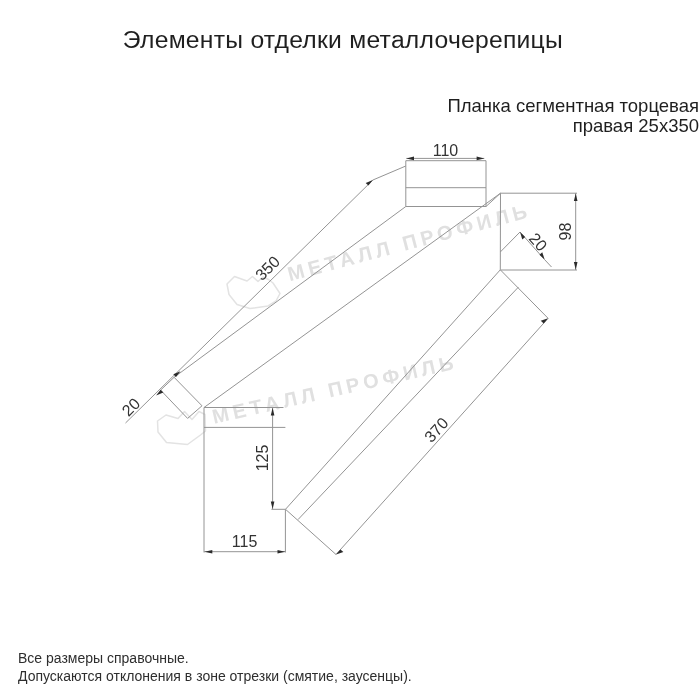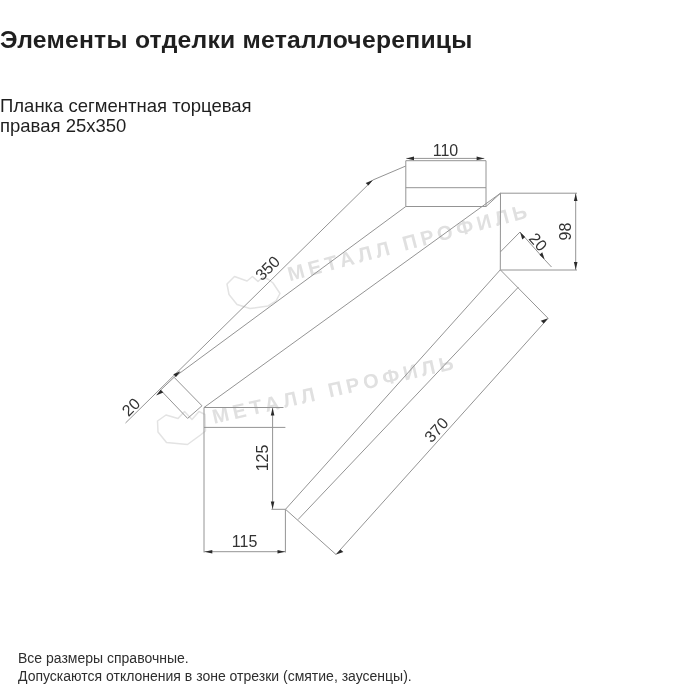--- a/index.html
+++ b/index.html
@@ -1,18 +1,18 @@
 <!DOCTYPE html>
 <html><head>
 <meta charset="utf-8">
 <style>
   html,body{margin:0;padding:0;}
   body{width:700px;height:700px;background:#ffffff;font-family:"Liberation Sans",sans-serif;position:relative;overflow:hidden;}
-  .title{position:absolute;left:0;top:26px;width:563px;text-align:left;font-size:24.7px;color:#1f1f1f;letter-spacing:0.25px;font-weight:bold;}
-  .subtitle{position:absolute;left:0;top:96px;width:699px;text-align:left;font-size:18.5px;color:#1f1f1f;line-height:20.1px;}
+  .title{position:absolute;left:0;top:26px;width:563px;text-align:right;font-size:24.7px;color:#1f1f1f;letter-spacing:0.25px;}
+  .subtitle{position:absolute;left:0;top:96px;width:699px;text-align:right;font-size:18.5px;color:#1f1f1f;line-height:20.1px;}
   .footer{position:absolute;left:18px;top:650px;font-size:14px;color:#2e2e2e;line-height:17.8px;}
   svg text{font-family:"Liberation Sans",sans-serif;}
 </style>
 </head>
 <body>
 
 <div class="title">Элементы отделки металлочерепицы</div>
 
 <div class="subtitle">Планка сегментная торцевая<br>правая 25x350</div>
 

